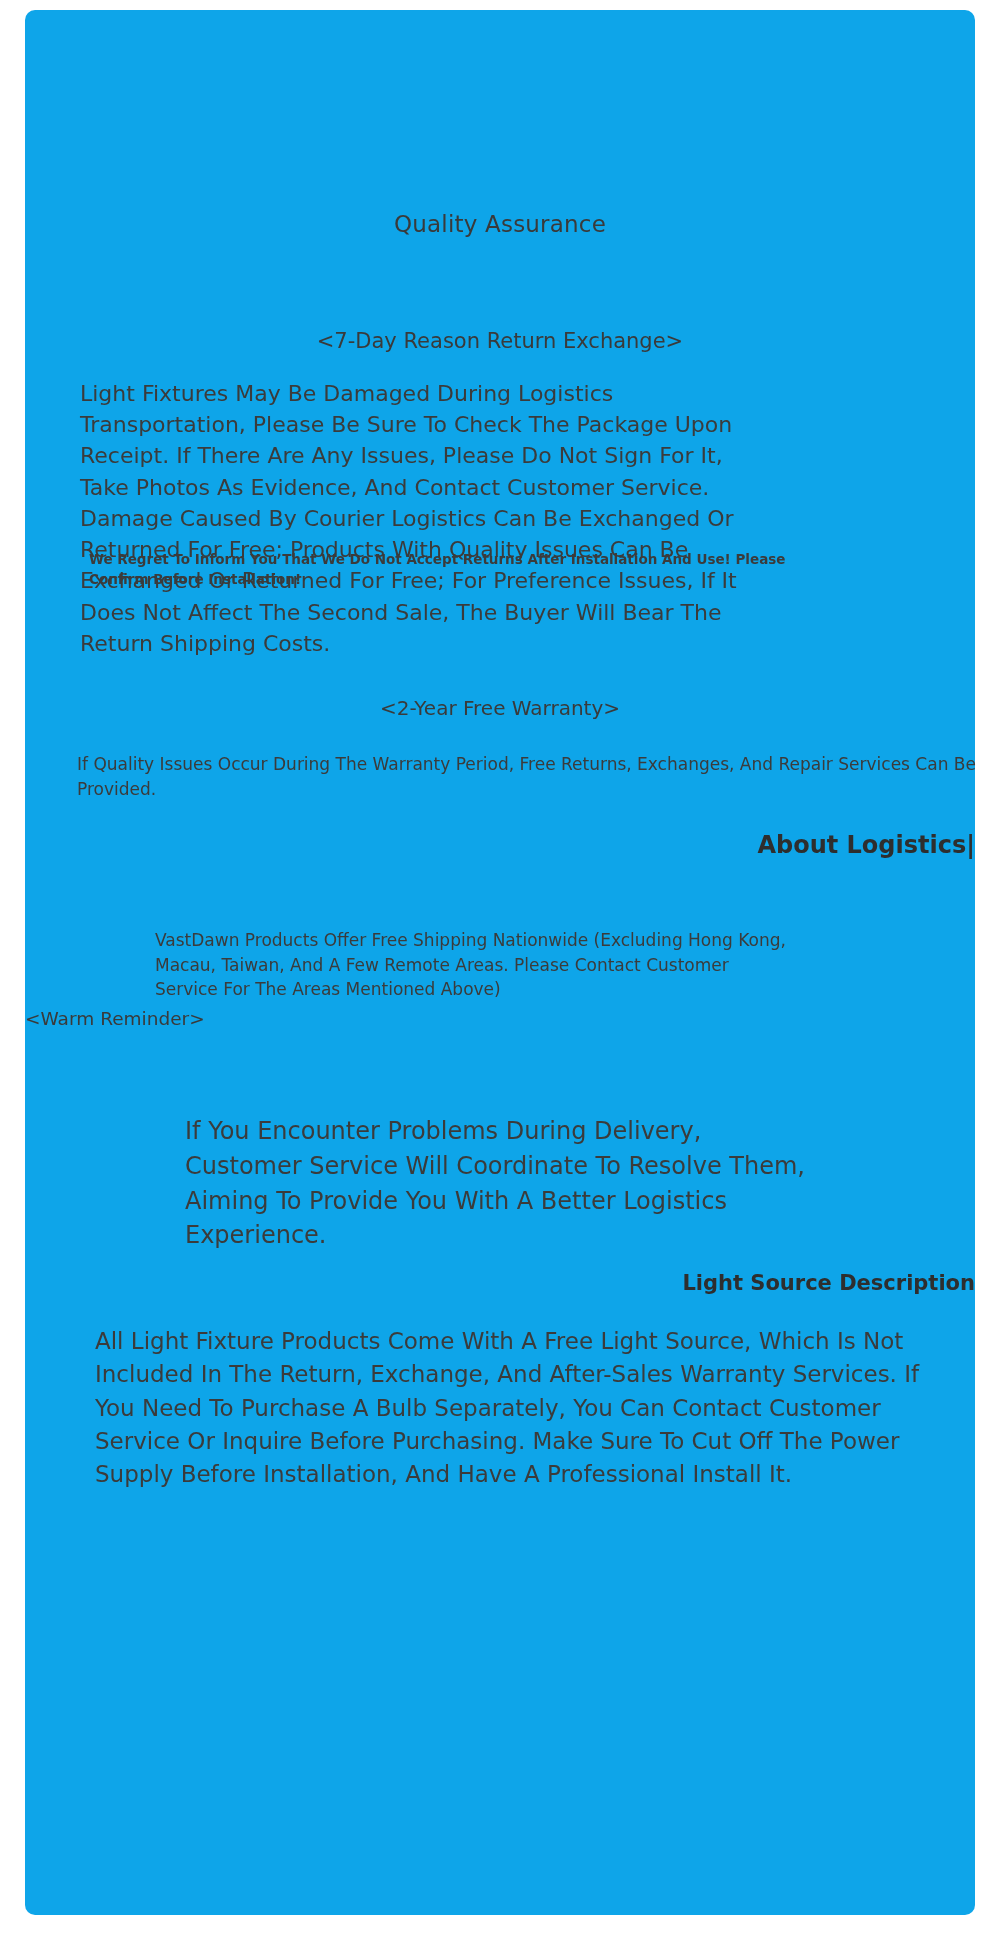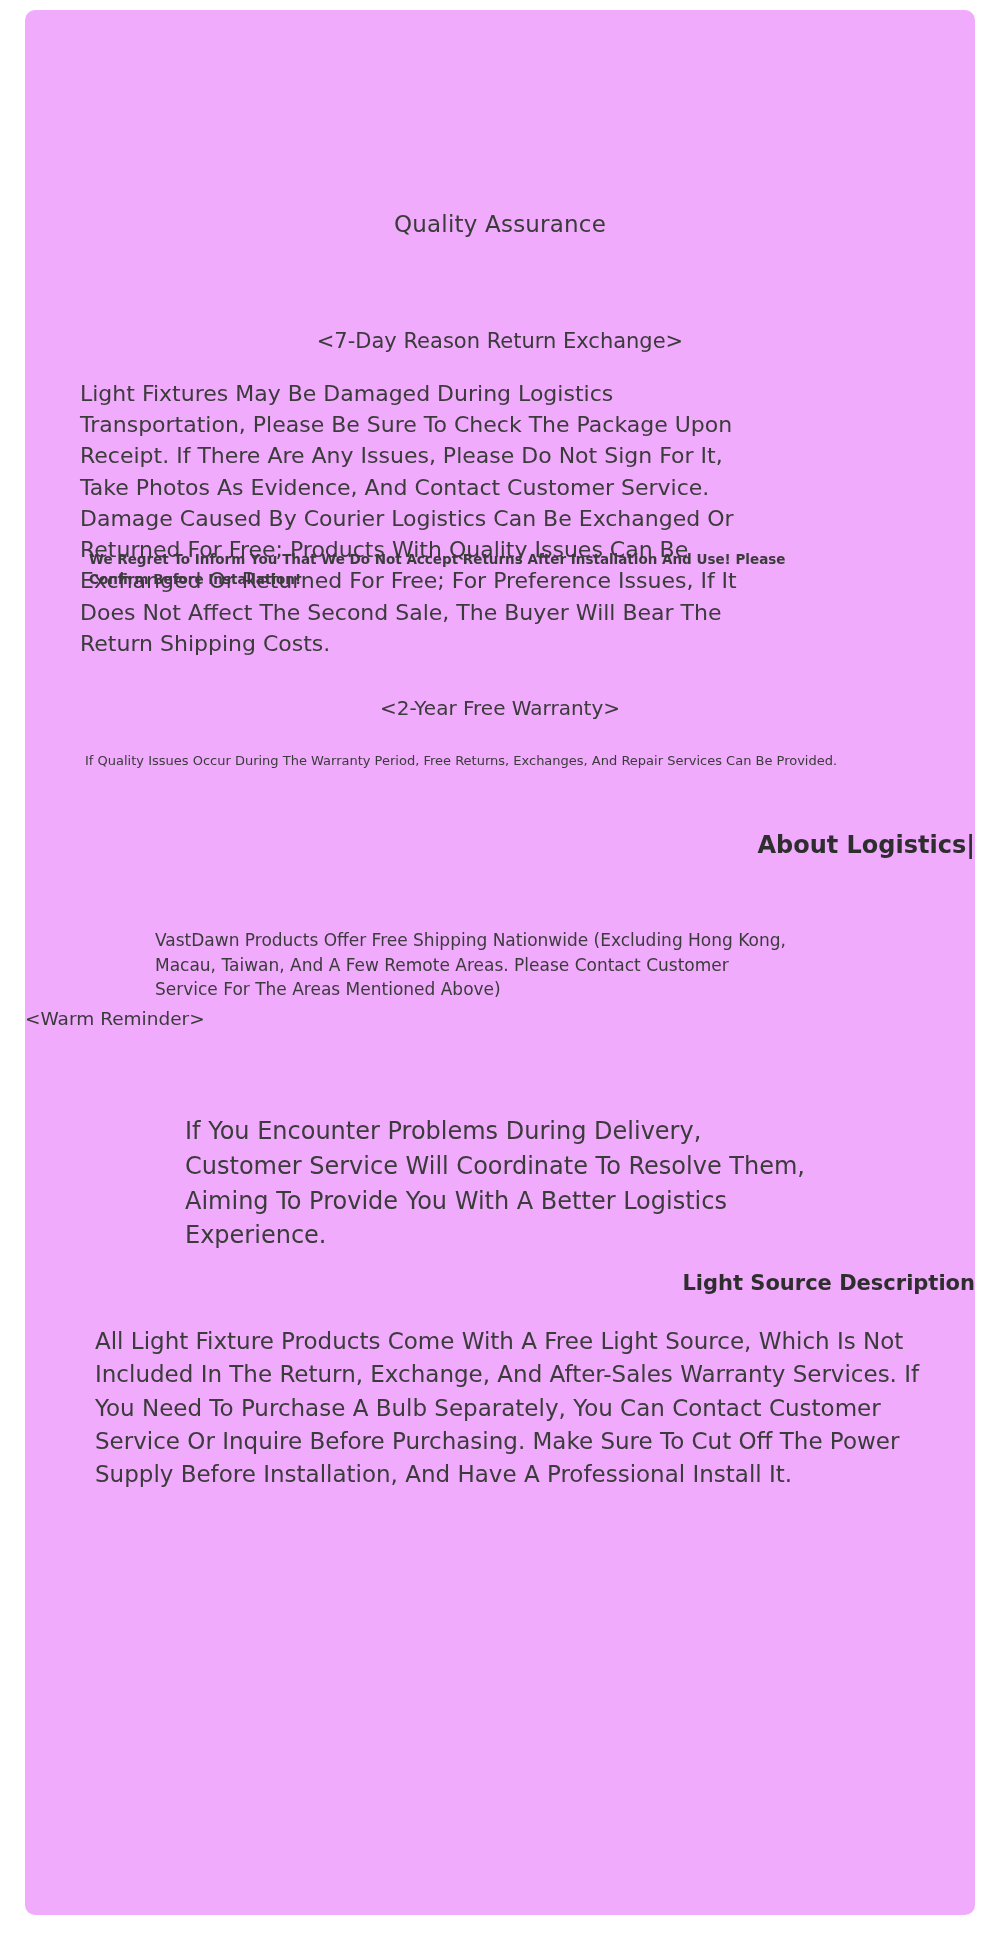--- a/index.html
+++ b/index.html
@@ -14,21 +14,21 @@
     position: relative;
     overflow: hidden;
   }
 
   .page {
     position: absolute;
     left: 25px;
     top: 10px;
     width: 950px;
     height: 1905px;
-    background: #f0abfc;
+    background: #0ea5e9;
     border-radius: 10px;
   }
 
   .block {
     position: absolute;
     color: #333333;
     line-height: 1.3;
   }
 
   
@@ -73,24 +73,24 @@
   .qa-sub2 {
     left: 0;
     top: 685px;
     width: 950px;
     text-align: center;
     font-size: 20px;
     color: #3a3a3a;
   }
 
   .qa-para3 {
-    left: 60px;
+    left: 52px;
     top: 742px;
     width: 900px;
-    font-size: 13px;
+    font-size: 17px;
     color: #3b3b3b;
     line-height: 1.45;
   }
 
   
   .log-title {
     left: 0;
     top: 720px;
     width: 950px;
     text-align: right;

